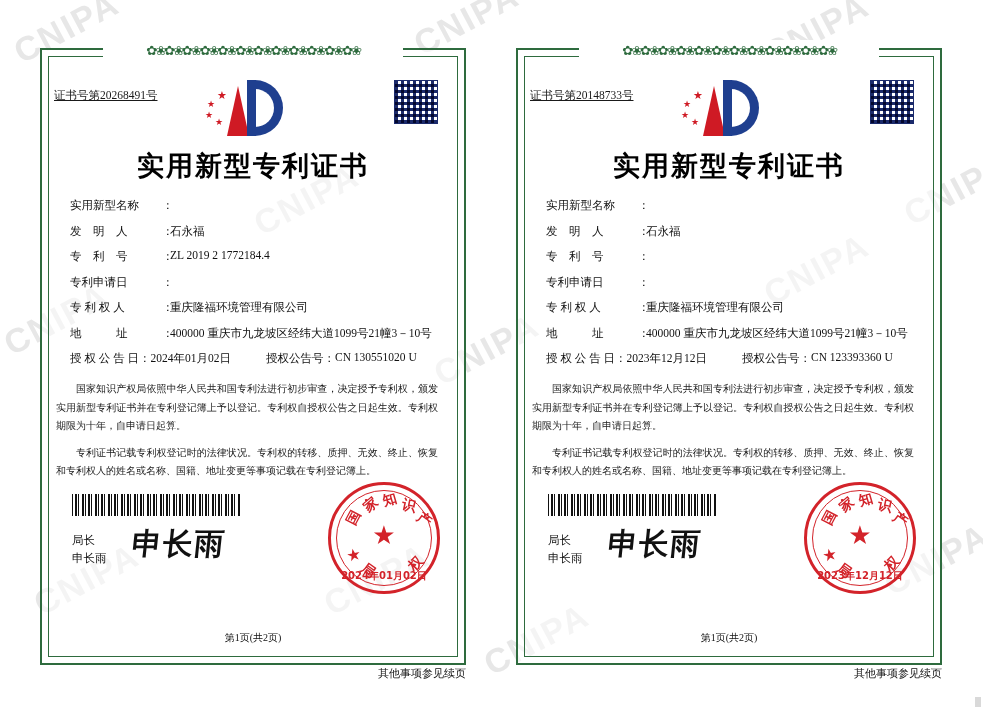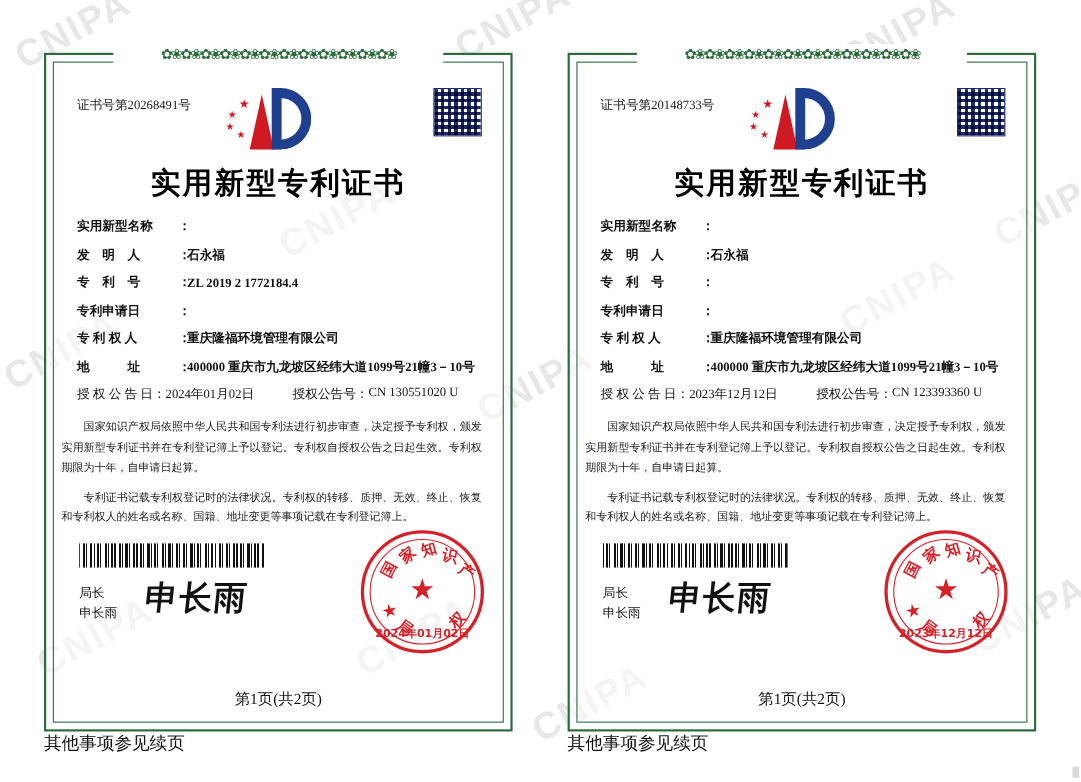--- a/index.html
+++ b/index.html
@@ -78,24 +78,25 @@
     text-align: center;
     line-height: 22px;
     overflow: hidden;
     font-family: "DejaVu Sans", sans-serif;
   }
 
   
   .cert-no {
     position: absolute;
     top: 38px;
-    left: 28px;
+    left: 12px;
     font-size: 11.5px;
     color: #1a1a1a;
     font-family: "Liberation Serif", serif;
+    text-decoration: underline;
   }
   .qr {
     position: absolute;
     top: 30px;
     right: 26px;
     width: 44px;
     height: 44px;
     background:
       repeating-linear-gradient(90deg, #1b2a6b 0 3px, #ffffff 3px 6px),
       repeating-linear-gradient(0deg, #1b2a6b 0 3px, #ffffff 3px 6px);
@@ -173,25 +174,24 @@
 
   
   .fields {
     position: absolute;
     top: 148px;
     left: 28px;
     right: 24px;
   }
   .field {
     display: flex;
-    align-items: flex-end;
+    align-items: flex-start;
     margin-bottom: 10.5px;
     font-size: 11.5px;
     color: #111;
-    font-weight: bold;
   }
   .field .lbl {
     width: 92px;
     flex: 0 0 92px;
     letter-spacing: 0px;
     white-space: nowrap;
   }
   .field .sep { width: 8px; flex: 0 0 8px; }
   .field .val { flex: 1 1 auto; }
 
@@ -308,29 +308,29 @@
     font-family: "DejaVu Sans", sans-serif;
   }
 
   
   .page-no {
     position: absolute;
     left: 0;
     right: 0;
     bottom: 18px;
     text-align: center;
-    font-size: 14px;
+    font-size: 10px;
     color: #111;
   }
   .footnote {
     position: absolute;
     width: 426px;
     top: 666px;
-    text-align: left;
-    font-size: 16px;
+    text-align: right;
+    font-size: 11px;
     color: #111;
   }
   .footnote.left  { left: 40px; }
   .footnote.right { left: 516px; }
 
   .corner-mark {
     position: absolute;
     right: 2px;
     bottom: 4px;
     width: 6px;

